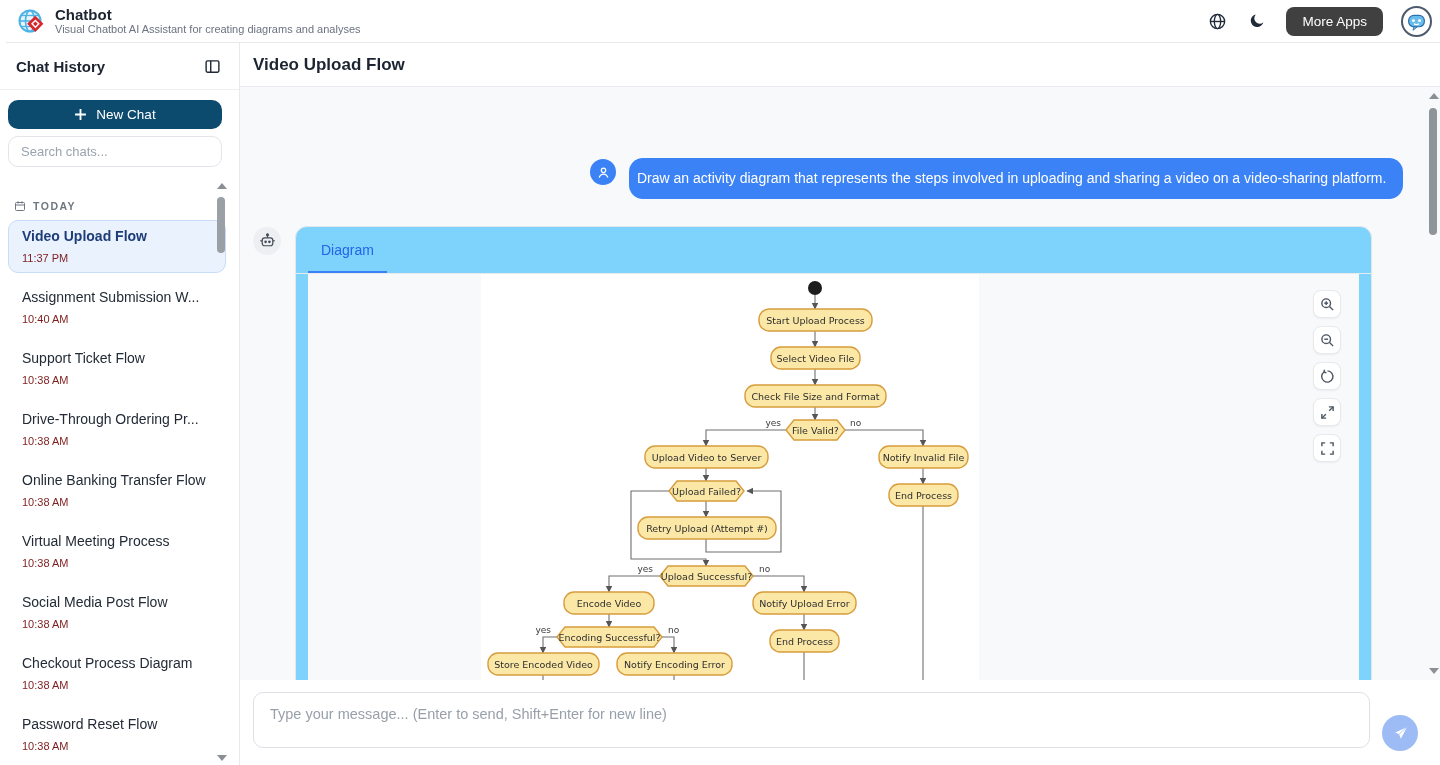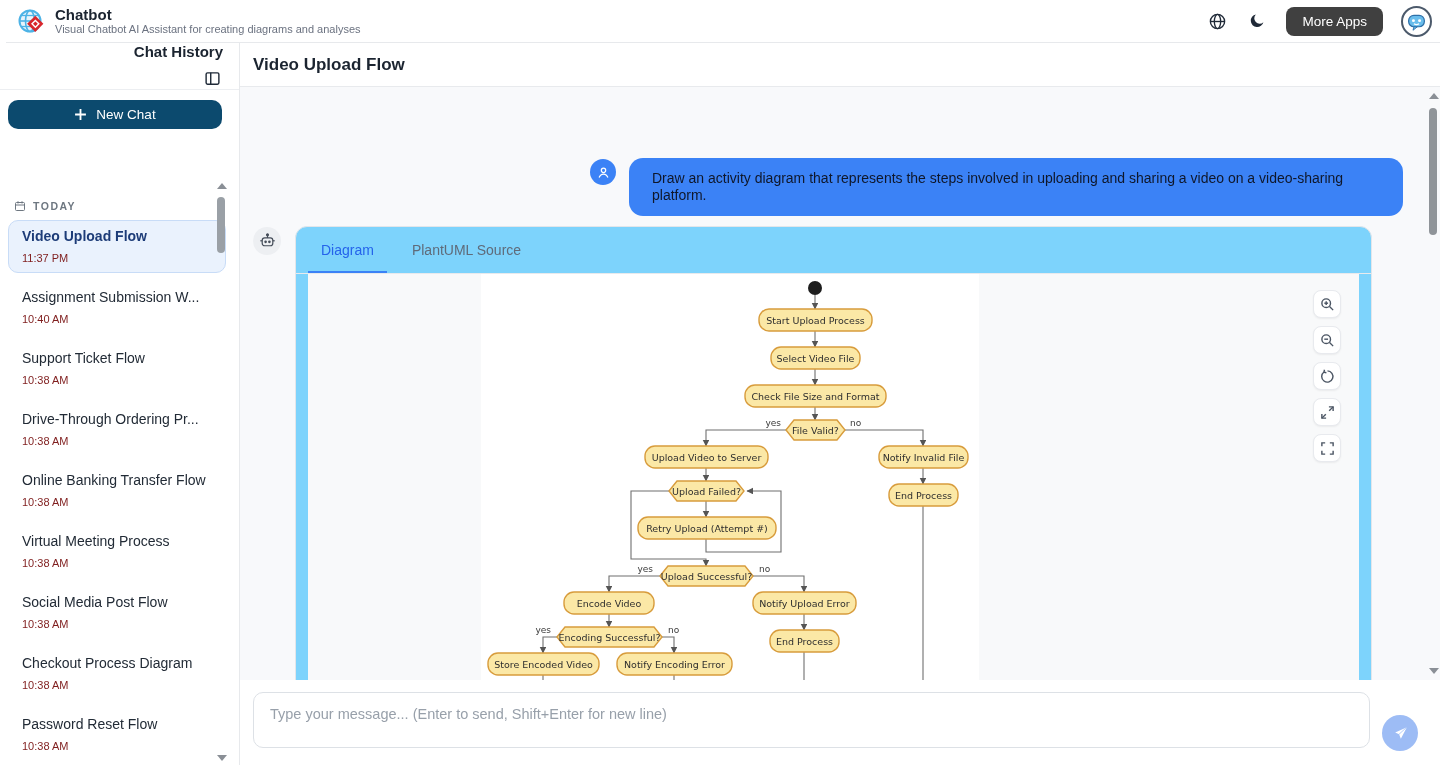--- a/index.html
+++ b/index.html
@@ -12,21 +12,21 @@
   .brand-logo { width:27px; height:27px; }
   .brand-text .t { font-size:15px; font-weight:bold; color:#1b2430; line-height:17px; }
   .brand-text .s { font-size:11px; color:#6b7280; line-height:13px; }
   .topbar-right { margin-left:auto; display:flex; align-items:center; gap:18px; padding-right:14px; }
   .icon-btn { width:22px; height:22px; display:flex; align-items:center; justify-content:center; cursor:pointer; }
   .more-apps { background:#404040; color:#fff; font-size:13.5px; padding:7px 16px; border-radius:8px; border:none; cursor:pointer; }
   .hdr-avatar { width:31px; height:31px; border-radius:50%; border:2px solid #4c5a6b; background:#fff; display:flex; align-items:center; justify-content:center; }
 
   
   .sidebar { position:absolute; left:0; top:43px; width:240px; height:722px; background:#fff; border-right:1px solid #e7e9ec; }
-  .sb-head { height:47px; display:flex; align-items:flex-end; justify-content:space-between; padding:0 16px 0 16px; border-bottom:1px solid #eceef1;flex-direction:column; }
+  .sb-head { height:47px; display:flex; align-items:center; justify-content:space-between; padding:0 16px 0 16px; border-bottom:1px solid #eceef1; }
   .sb-head .t { font-size:15px; font-weight:bold; color:#1b2430; }
   .new-chat { position:absolute; left:8px; top:57px; width:214px; height:29px; background:#0c4a6e; color:#fff; border:none; border-radius:10px; font-size:13.5px; display:flex; align-items:center; justify-content:center; gap:9px; cursor:pointer; }
   .search-wrap { position:absolute; left:8px; top:93px; width:214px; }
   .search-wrap input { width:214px; height:31px; border:1px solid #e1e5ea; border-radius:10px; font-size:13px; padding:0 12px; color:#333; outline:none; font-family:inherit; }
   .search-wrap input::placeholder { color:#9aa3ad; }
   .chat-list { position:absolute; left:0; top:147px; width:252px; height:590px; overflow:hidden; }
   .sec-label { display:flex; align-items:center; gap:7px; padding:10px 0 8px 14px; font-size:10.5px; font-weight:bold; letter-spacing:1.5px; color:#6e7781; }
   .chat-item { margin:0 26px 8px 8px; padding:7px 13px 8px 13px; border-radius:10px; border:1px solid transparent; cursor:pointer; }
   .chat-item.active { background:#eaf2fd; border-color:#c8dcf7; }
   .chat-item .ti { font-size:14px; color:#222b36; font-weight:500; line-height:17px; white-space:nowrap; overflow:hidden; }
@@ -44,21 +44,21 @@
   .sb-scroll .arr.down { bottom:4px; }
 
   
   .main { position:absolute; left:240px; top:43px; width:1200px; height:722px; }
   .page-title-bar { height:44px; border-bottom:1px solid #e8eaed; display:flex; align-items:center; padding-left:13px; background:#fff; }
   .page-title-bar .t { font-size:17px; font-weight:bold; color:#1b2430; }
   .chat-region { position:absolute; left:0; top:44px; width:1200px; height:593px; background:#f8f9fb; }
 
   .user-row { position:absolute; left:350px; top:71px; right:37px; display:flex; gap:13px; align-items:flex-start; }
   .user-avatar { width:26px; height:26px; border-radius:50%; background:#3b82f6; flex:0 0 auto; display:flex; align-items:center; justify-content:center; margin-top:1px; }
-  .user-bubble { flex:1; background:#3b82f6; color:#0f172a; border-radius:14px; padding:12px 23px; font-size:14px; line-height:17px; }
+  .user-bubble { flex:1; background:#3b82f6; color:#ffffff; border-radius:14px; padding:12px 8px; font-size:14px; line-height:17px; }
 
   .bot-avatar { position:absolute; left:13px; top:140px; width:28px; height:28px; border-radius:50%; background:#edeff2; display:flex; align-items:center; justify-content:center; }
 
   .diagram-card { position:absolute; left:55px; top:139px; width:1077px; height:495px; background:#7dd3fc; border:1px solid #e3e6ea; border-radius:12px 12px 0 0; overflow:hidden; }
   .tabbar { height:47px; border-bottom:1px solid #e8eaed; display:flex; align-items:flex-end; padding-left:12px; gap:12px; }
   .tab { padding:13px 13px; font-size:14px; color:#5f6b7a; cursor:pointer; border-bottom:2px solid transparent; }
   .tab.active { color:#2563eb; border-bottom-color:#3b82f6; }
   .viewport { position:absolute; left:12px; top:47px; width:1051px; height:447px; background:#f8f9fa; }
   .diag-img { position:absolute; left:173px; top:0; width:498px; height:447px; background:#fff; }
   .zoom-tools { position:absolute; left:1005px; top:16px; display:flex; flex-direction:column; gap:8px; }
@@ -138,20 +138,23 @@
             <line x1="9.5" y1="4" x2="9.5" y2="20"></line>
         </svg>
       </span>
     </div>
     <button class="new-chat">
       <svg width="13" height="13" viewBox="0 0 12 12">
           <path d="M6 1v10M1 6h10" stroke="#fff" stroke-width="1.7"></path>
         </svg>
       <span>New Chat</span>
     </button>
+    <div class="search-wrap">
+      <input type="text" placeholder="Search chats..." style="">
+    </div>
     <div class="chat-list">
       <div class="sec-label">
         <svg width="12" height="12" viewBox="0 0 24 24" fill="none" stroke="#6e7781" stroke-width="2">
           <rect x="3" y="5" width="18" height="16" rx="2"></rect>
             <line x1="8" y1="2.5" x2="8" y2="7"></line>
             <line x1="16" y1="2.5" x2="16" y2="7"></line>
             <line x1="3" y1="10" x2="21" y2="10"></line>
         </svg>
         <span>TODAY</span>
       </div>
@@ -229,21 +232,20 @@
           <circle cx="9.3" cy="12.5" r="1" fill="#444c58"></circle>
             <circle cx="14.7" cy="12.5" r="1" fill="#444c58"></circle>
           <line x1="1.8" y1="11" x2="4.5" y2="11"></line>
             <line x1="19.5" y1="11" x2="22.2" y2="11"></line>
         </svg>
       </span>
 
       <div class="diagram-card">
         <div class="tabbar">
           <div class="tab active">Diagram</div>
-          <div class="tab">PlantUML Source</div>
         </div>
         <div class="viewport">
           <div class="diag-img">
             <svg id="diagram-svg" width="498" height="447" viewBox="0 0 498 447">
               <defs>
                 <marker id="arrow" markerWidth="7" markerHeight="7" refX="5.5" refY="3" orient="auto">
                   <path d="M0,0 L6,3 L0,6 z" fill="#555"></path>
                 </marker>
               </defs>
             <polyline points="334,21 334,35" class="edge" marker-end="url(#arrow)"></polyline>

